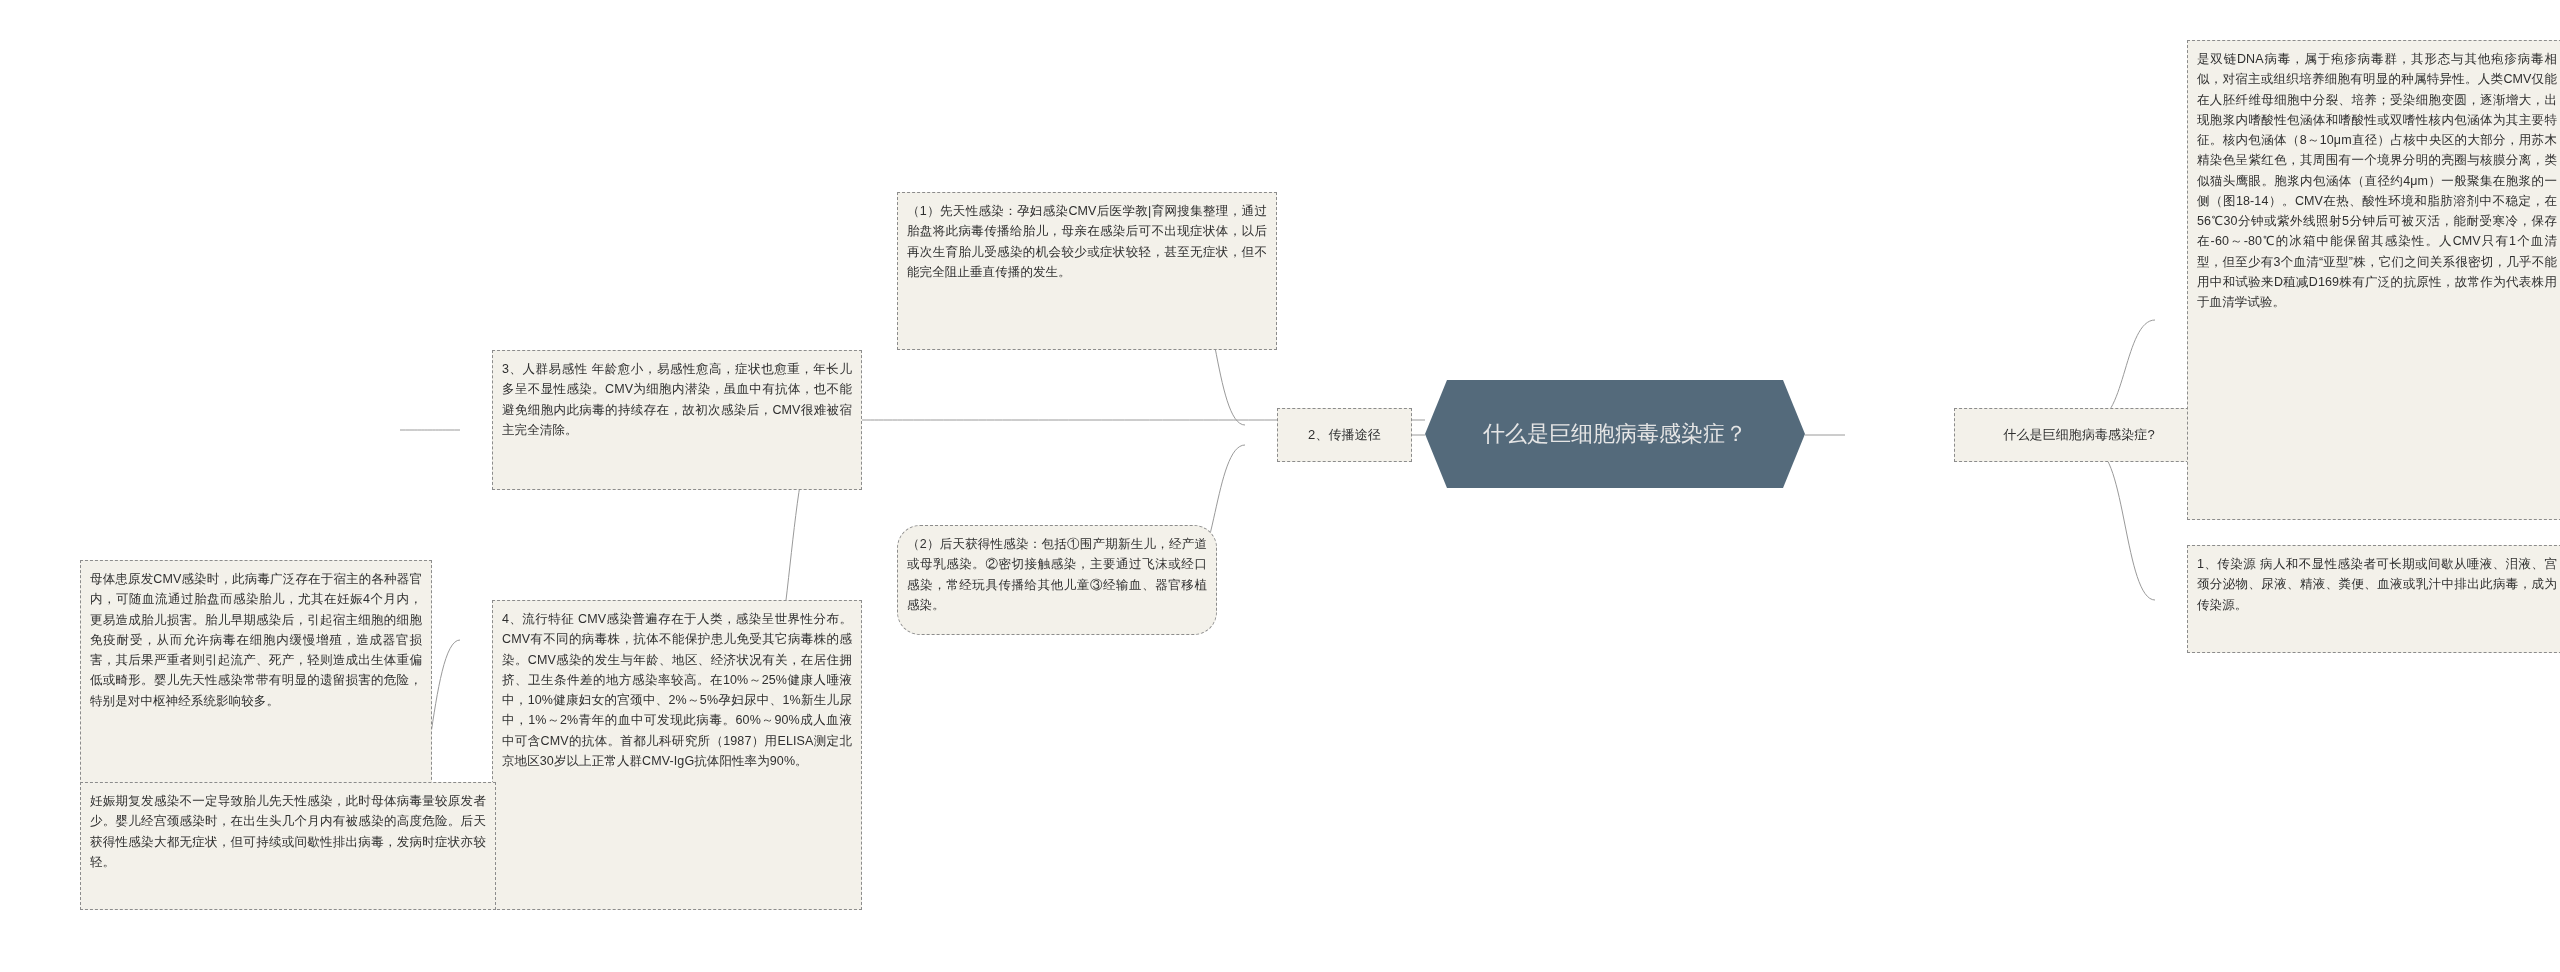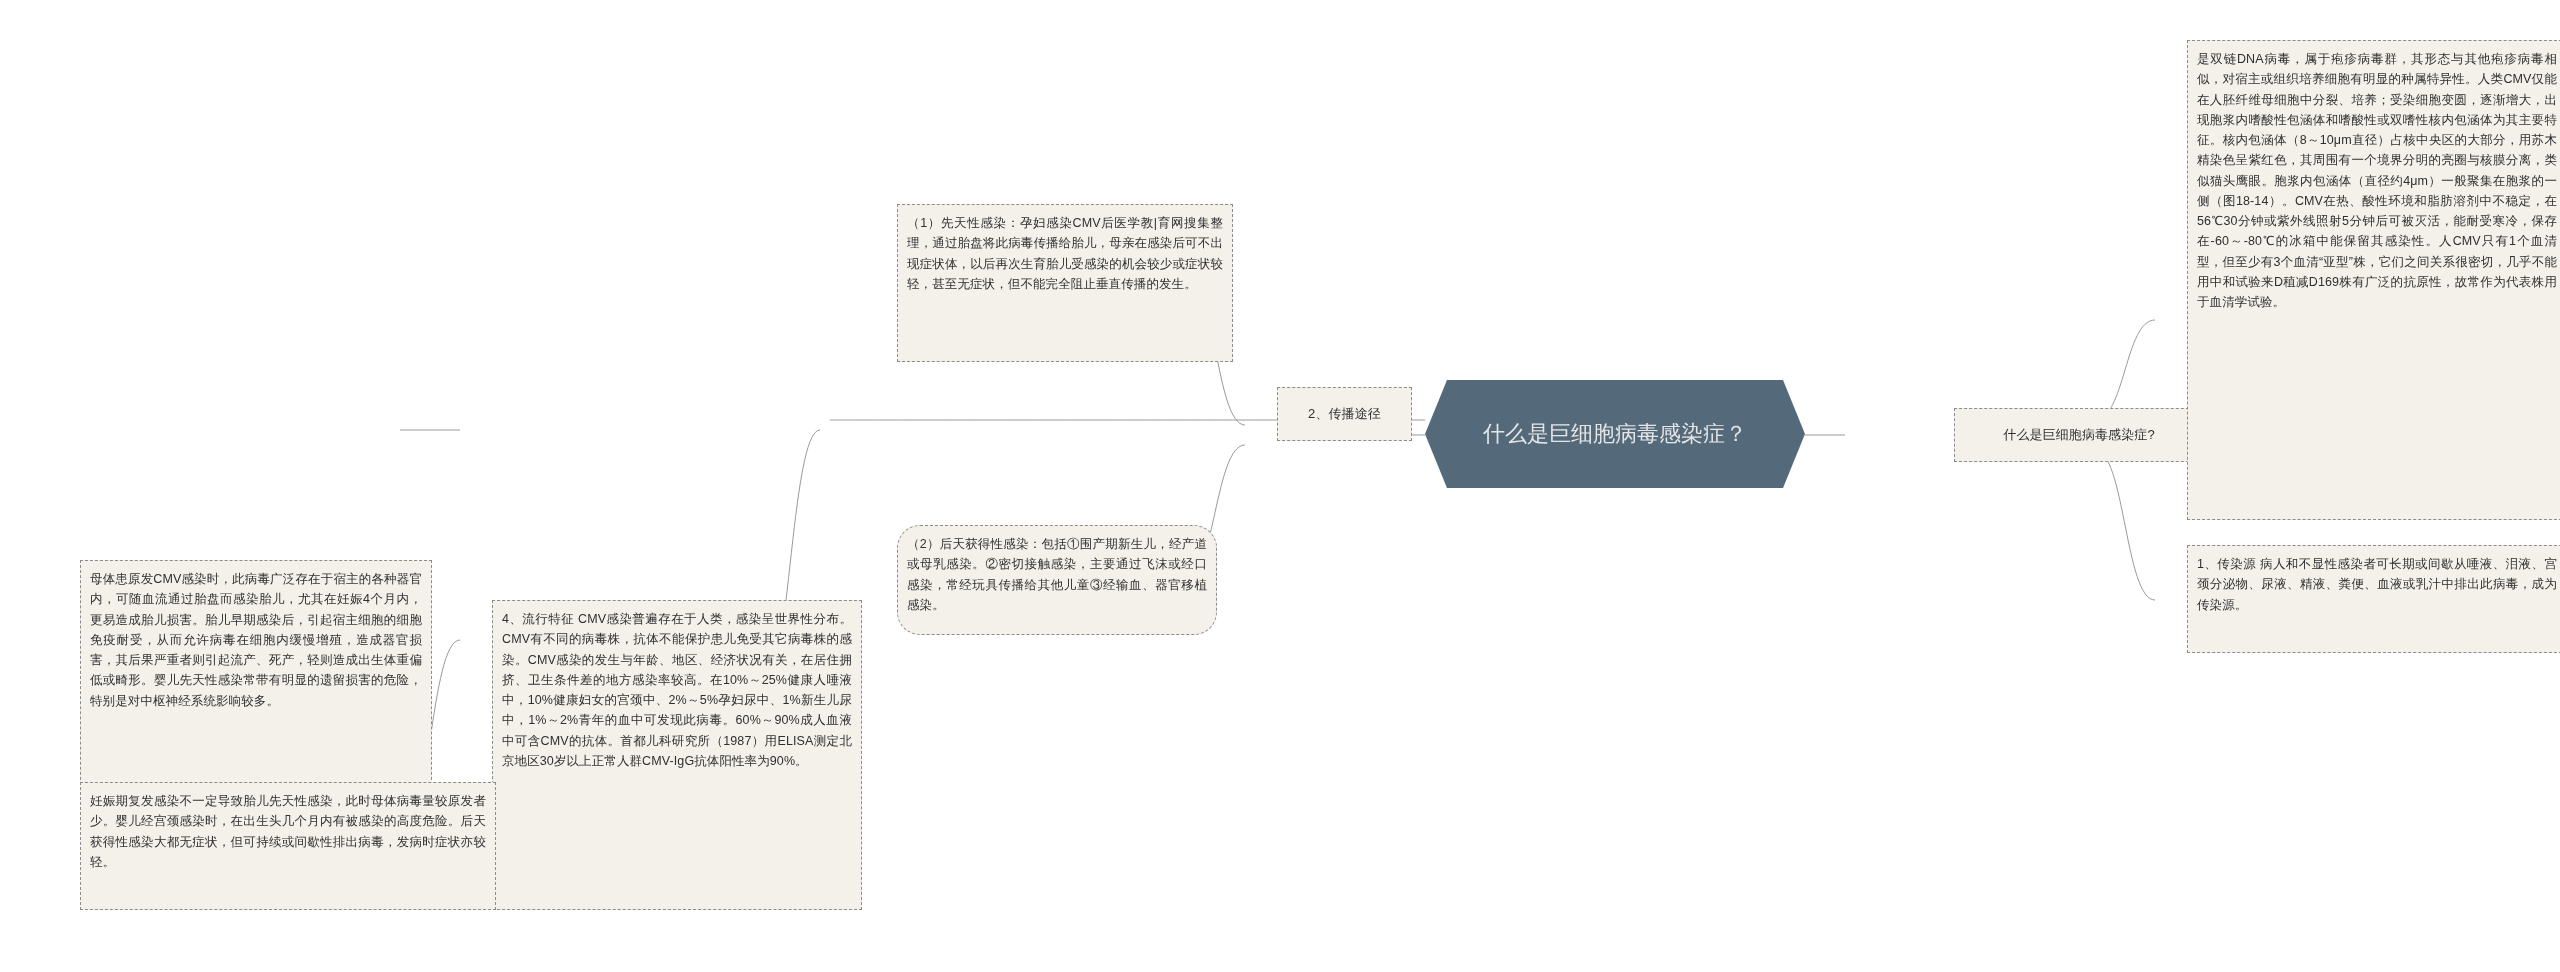--- a/index.html
+++ b/index.html
@@ -109,32 +109,35 @@
   </div>
 
   <div class="node" style="left:2155px; top:40px; width:380px; height:480px;">
     <span>是双链DNA病毒，属于疱疹病毒群，其形态与其他疱疹病毒相似，对宿主或组织培养细胞有明显的种属特异性。人类CMV仅能在人胚纤维母细胞中分裂、培养；受染细胞变圆，逐渐增大，出现胞浆内嗜酸性包涵体和嗜酸性或双嗜性核内包涵体为其主要特征。核内包涵体（8～10μm直径）占核中央区的大部分，用苏木精染色呈紫红色，其周围有一个境界分明的亮圈与核膜分离，类似猫头鹰眼。胞浆内包涵体（直径约4μm）一般聚集在胞浆的一侧（图18-14）。CMV在热、酸性环境和脂肪溶剂中不稳定，在56℃30分钟或紫外线照射5分钟后可被灭活，能耐受寒冷，保存在-60～-80℃的冰箱中能保留其感染性。人CMV只有1个血清型，但至少有3个血清“亚型”株，它们之间关系很密切，几乎不能用中和试验来D稙减D169株有广泛的抗原性，故常作为代表株用于血清学试验。</span>
   </div>
 
   <div class="node" style="left:2155px; top:545px; width:380px; height:108px;">
     <span>1、传染源 病人和不显性感染者可长期或间歇从唾液、泪液、宫颈分泌物、尿液、精液、粪便、血液或乳汁中排出此病毒，成为传染源。</span>
   </div>
 
-  <div class="node tiny-center" style="left:1245px; top:387px; width:135px; height:54px;">
+  <div class="node tiny-center" style="left:1245px; top:408px; width:135px; height:54px;">
     <span>2、传播途径</span>
   </div>
 
-  <div class="node" style="left:865px; top:204px; width:336px; height:158px;">
+  <div class="node" style="left:865px; top:192px; width:380px; height:158px;">
     <span>（1）先天性感染：孕妇感染CMV后医学教|育网搜集整理，通过胎盘将此病毒传播给胎儿，母亲在感染后可不出现症状体，以后再次生育胎儿受感染的机会较少或症状较轻，甚至无症状，但不能完全阻止垂直传播的发生。</span>
   </div>
 
   <div class="node" style="left:865px; top:525px; width:320px; height:110px;border-radius:23px;">
     <span>（2）后天获得性感染：包括①围产期新生儿，经产道或母乳感染。②密切接触感染，主要通过飞沫或经口感染，常经玩具传播给其他儿童③经输血、器官移植感染。</span>
   </div>
 
+  <div class="node" style="left:460px; top:350px; width:370px; height:140px;">
+    <span>3、人群易感性 年龄愈小，易感性愈高，症状也愈重，年长儿多呈不显性感染。CMV为细胞内潜染，虽血中有抗体，也不能避免细胞内此病毒的持续存在，故初次感染后，CMV很难被宿主完全清除。</span>
+  </div>
 
   <div class="node" style="left:460px; top:600px; width:370px; height:310px;">
     <span>4、流行特征 CMV感染普遍存在于人类，感染呈世界性分布。CMV有不同的病毒株，抗体不能保护患儿免受其它病毒株的感染。CMV感染的发生与年龄、地区、经济状况有关，在居住拥挤、卫生条件差的地方感染率较高。在10%～25%健康人唾液中，10%健康妇女的宫颈中、2%～5%孕妇尿中、1%新生儿尿中，1%～2%青年的血中可发现此病毒。60%～90%成人血液中可含CMV的抗体。首都儿科研究所（1987）用ELISA测定北京地区30岁以上正常人群CMV-IgG抗体阳性率为90%。</span>
   </div>
 
   <div class="node" style="left:48px; top:560px; width:352px; height:235px;">
     <span>母体患原发CMV感染时，此病毒广泛存在于宿主的各种器官内，可随血流通过胎盘而感染胎儿，尤其在妊娠4个月内，更易造成胎儿损害。胎儿早期感染后，引起宿主细胞的细胞免疫耐受，从而允许病毒在细胞内缓慢增殖，造成器官损害，其后果严重者则引起流产、死产，轻则造成出生体重偏低或畸形。婴儿先天性感染常带有明显的遗留损害的危险，特别是对中枢神经系统影响较多。</span>
   </div>
 
   <div class="node" style="left:48px; top:782px; width:416px; height:128px;">

